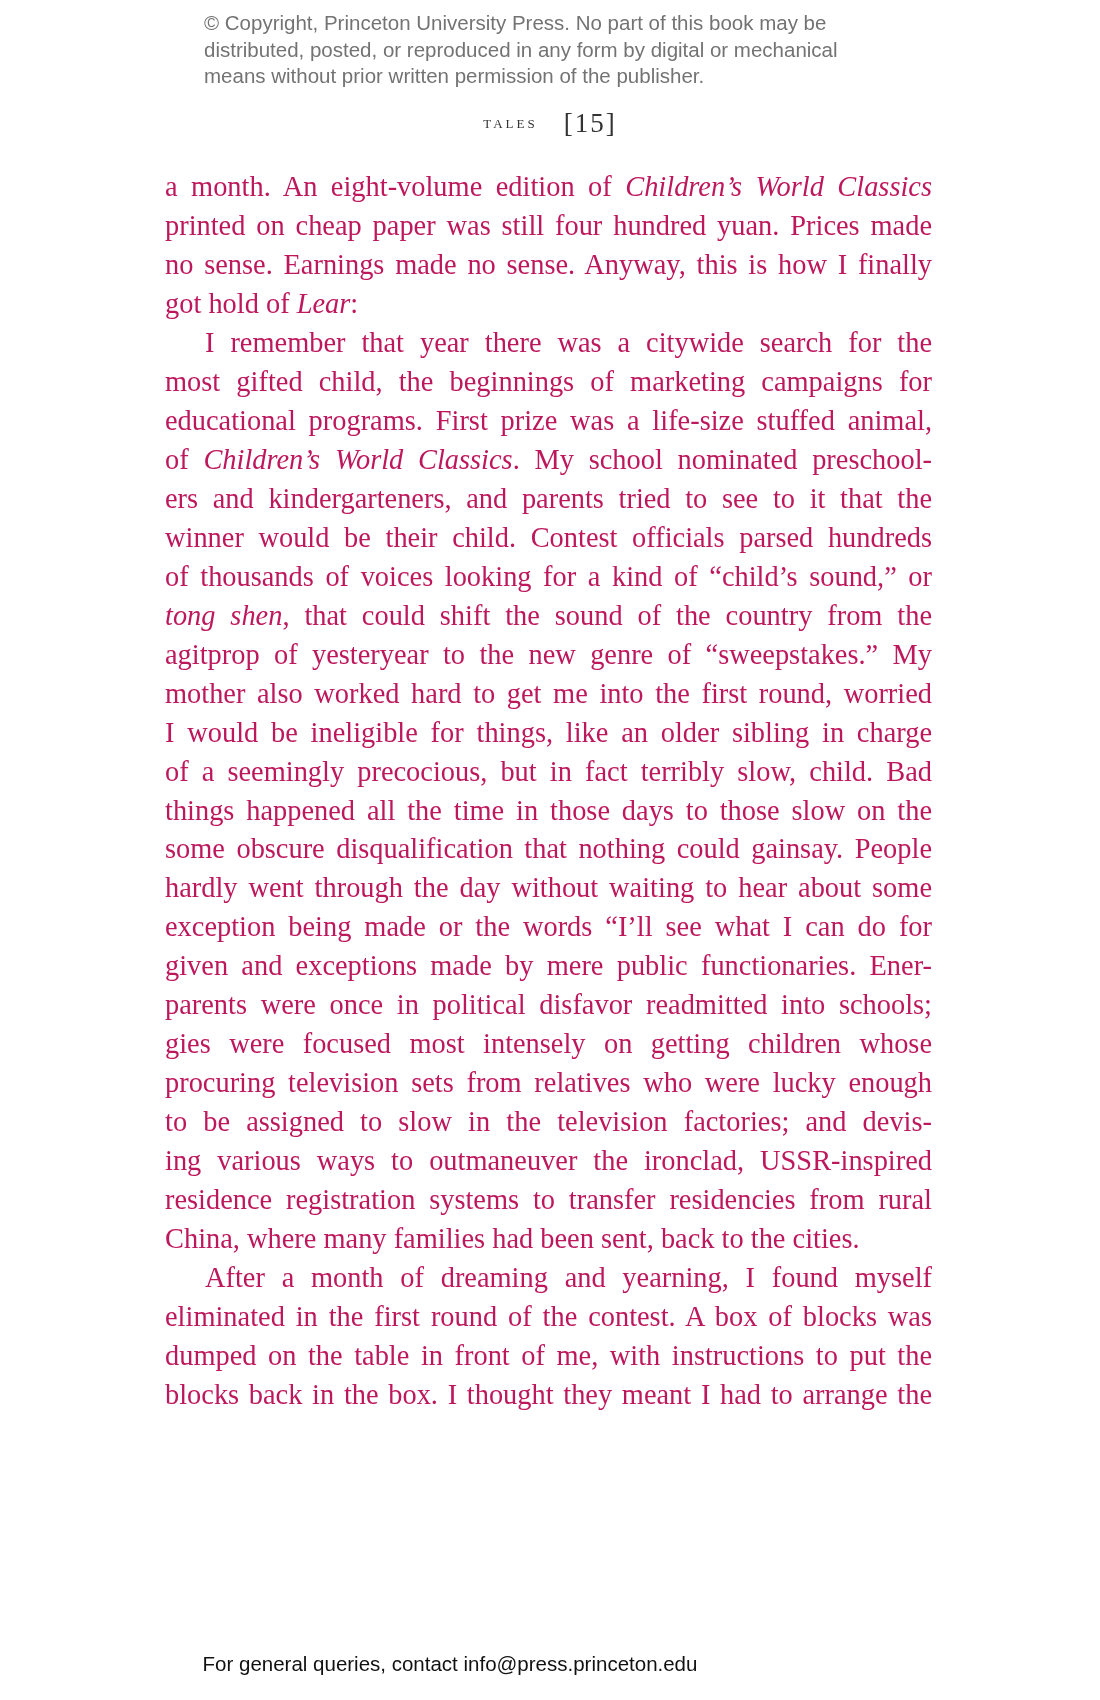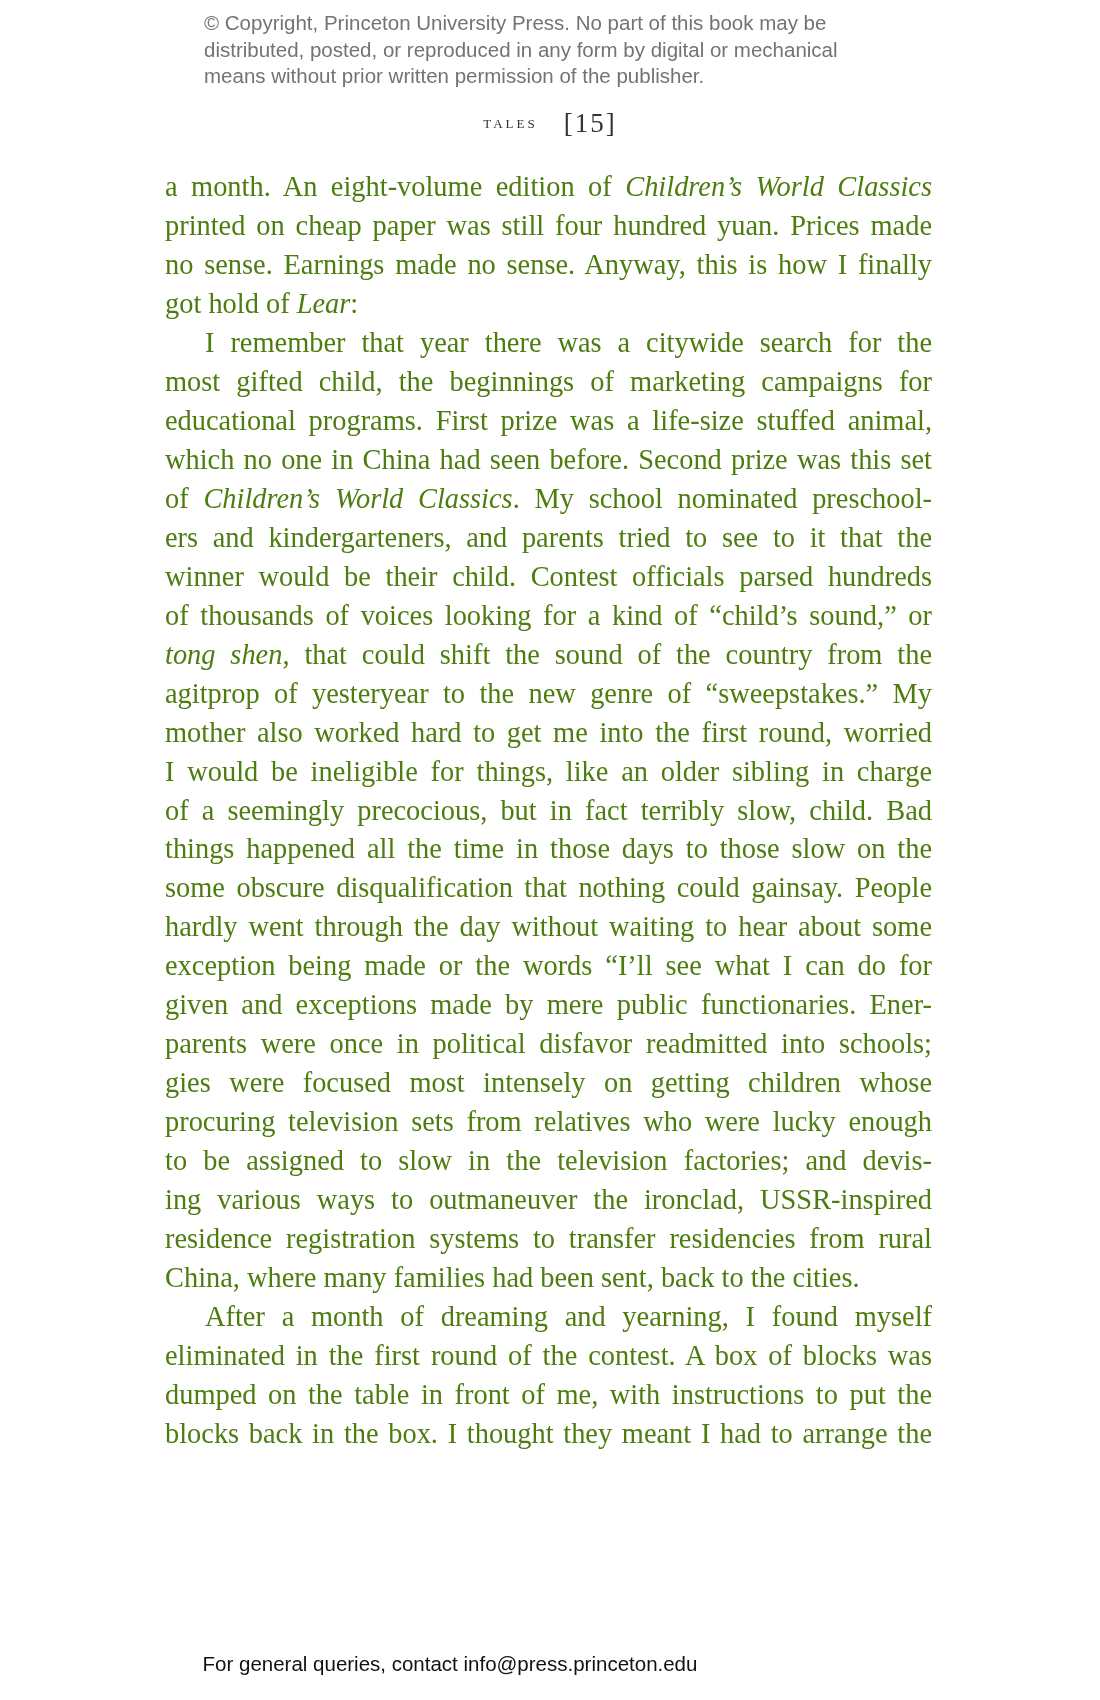--- a/index.html
+++ b/index.html
@@ -10,21 +10,21 @@
   }
   .copyright div { white-space: nowrap; }
   .running-head {
     position: absolute; left: 0; width: 1100px; top: 108px; text-align: center;
     font-family: "Liberation Serif", serif; color: #333;
   }
   .running-head .rh-title { font-size: 13px; letter-spacing: 3px; text-transform: uppercase; vertical-align: middle; }
   .running-head .rh-page { font-size: 27px; margin-left: 22px; vertical-align: middle; letter-spacing: 2px; }
   .body-text {
     position: absolute; left: 165px; top: 168px; width: 767px;
-    font-family: "Liberation Serif", serif; font-size: 28.4px; line-height: 38.97px; color: #4d7c0f;
+    font-family: "Liberation Serif", serif; font-size: 28.4px; line-height: 38.97px; color: #be185d;
   }
   .line { display: block; white-space: nowrap; text-align: justify; text-align-last: justify; height: 38.97px; }
   .line.last { text-align-last: left; }
   .line.indent { padding-left: 40px; }
   .footer {
     position: absolute; left: 0; width: 900px; top: 1652px; text-align: center;
     font-family: "Liberation Sans", sans-serif; font-size: 20.5px; color: #111;
   }
   i { font-style: italic; }
 </style>
@@ -43,21 +43,20 @@
 </div>
 
 <div class="body-text" id="body-text">
     <div class="line"><span>a month. An eight-volume edition of </span><i>Children’s World Classics</i></div>
     <div class="line"><span>printed on cheap paper was still four hundred yuan. Prices made</span></div>
     <div class="line"><span>no sense. Earnings made no sense. Anyway, this is how I finally</span></div>
     <div class="line last"><span>got hold of </span><i>Lear</i><span>:</span></div>
     <div class="line indent"><span>I remember that year there was a citywide search for the</span></div>
     <div class="line"><span>most gifted child, the beginnings of marketing campaigns for</span></div>
     <div class="line"><span>educational programs. First prize was a life-size stuffed animal,</span></div>
-    <div class="line"><span>which no one in China had seen before. Second prize was this set</span></div>
     <div class="line"><span>of </span><i>Children’s World Classics</i><span>. My school nominated preschool-</span></div>
     <div class="line"><span>ers and kindergarteners, and parents tried to see to it that the</span></div>
     <div class="line"><span>winner would be their child. Contest officials parsed hundreds</span></div>
     <div class="line"><span>of thousands of voices looking for a kind of “child’s sound,” or</span></div>
     <div class="line"><i>tong shen</i><span>, that could shift the sound of the country from the</span></div>
     <div class="line"><span>agitprop of yesteryear to the new genre of “sweepstakes.” My</span></div>
     <div class="line"><span>mother also worked hard to get me into the first round, worried</span></div>
     <div class="line"><span>I would be ineligible for things, like an older sibling in charge</span></div>
     <div class="line"><span>of a seemingly precocious, but in fact terribly slow, child. Bad</span></div>
     <div class="line"><span>things happened all the time in those days to those slow on the</span></div>

